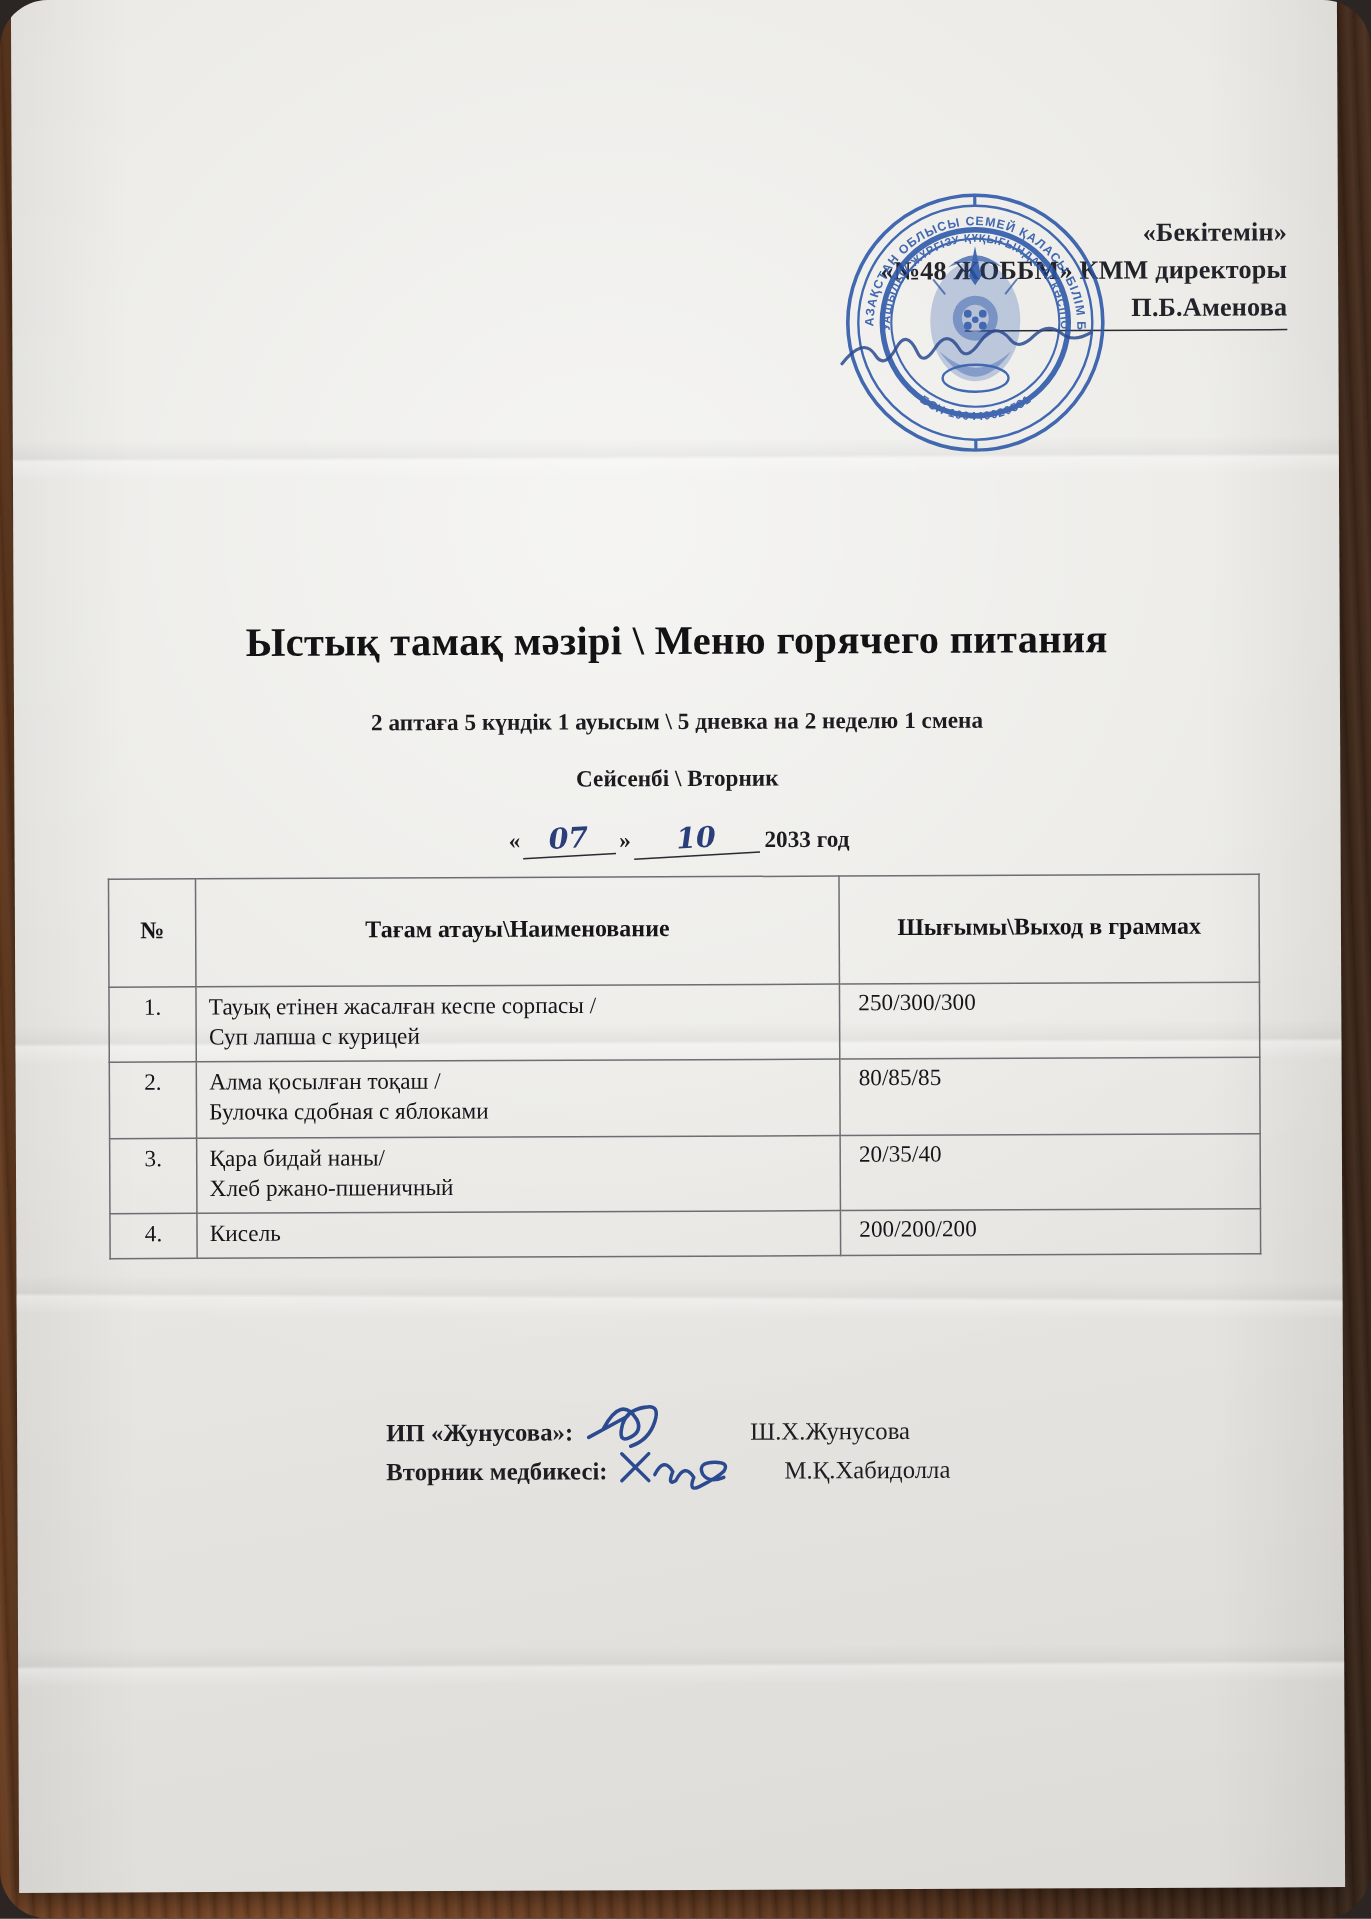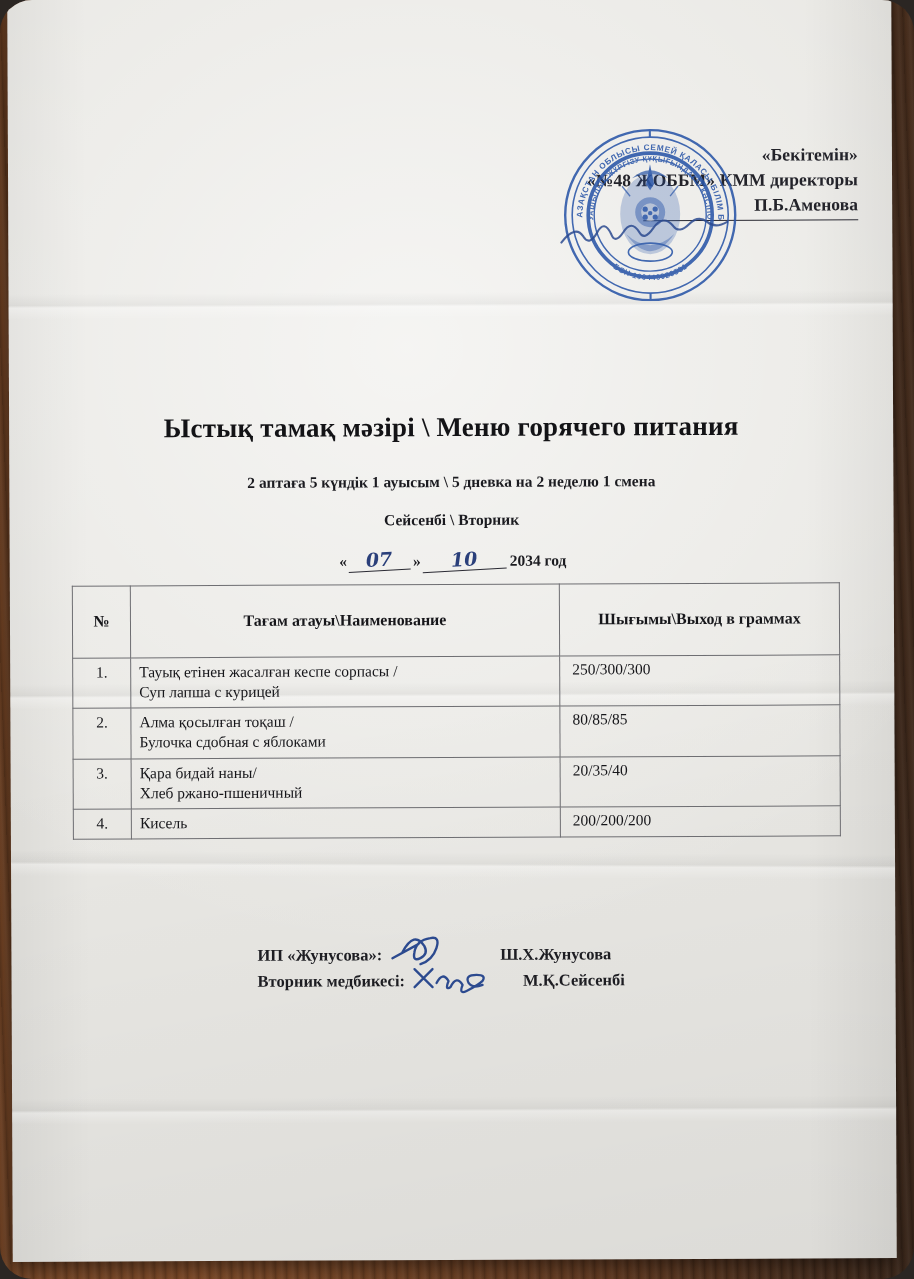--- a/index.html
+++ b/index.html
@@ -232,21 +232,21 @@
     display: inline-block;
     width: 118px;
     height: 1em;
   }
   .footer-sig svg {
     position: absolute;
     left: 6px;
     top: -16px;
     overflow: visible;
   }
-  .footer-name { font-weight: 700; }
+  .footer-name { font-weight: 400; }
 </style>
 </head>
 <body>
 
 <div class="photo">
   <div class="wood-grain"></div>
 
   <div class="sheet">
     <div class="paper-shade"></div>
     <div class="crease c1"></div>
@@ -322,21 +322,21 @@
 
       <div class="doc-title">Ыстық тамақ мәзірі \ Меню горячего питания</div>
       <div class="doc-subtitle">2 аптаға 5 күндік 1 ауысым \ 5 дневка на 2 неделю 1 смена</div>
       <div class="doc-weekday">Сейсенбі \ Вторник</div>
 
       <div class="date-line">
         <span class="q">«</span>
         <span class="blank day">07</span>
         <span class="q">»</span>
         <span class="blank month">10</span>
-        <span class="date-year">2034 год</span>
+        <span class="date-year">2033 год</span>
       </div>
 
       <table class="menu-table">
         <colgroup>
           <col class="col-num">
             <col>
             <col class="col-out">
         </colgroup>
         <thead>
           <tr>
@@ -390,19 +390,19 @@
           </span>
           <span class="footer-name">Ш.Х.Жунусова</span>
         </div>
         <div class="footer-row">
           <span class="footer-label">Вторник медбикесі:</span>
           <span class="footer-sig">
             <svg viewBox="0 0 110 42" width="110" height="42" aria-hidden="true">
               <path d="M4 16 L22 34 M22 16 L4 34 M26 30 q6 -12 12 -2 q-4 10 2 6 q6 -12 12 -2 q-4 10 4 6 q12 -6 16 -10 q4 -6 -6 -6 q-12 0 -8 8 q4 6 14 2" fill="none" stroke="#2c4a8f" stroke-width="2.3" stroke-linecap="round" stroke-linejoin="round"></path>
             </svg>
           </span>
-          <span class="footer-name">М.Қ.Сейсенбі</span>
+          <span class="footer-name">М.Қ.Хабидолла</span>
         </div>
       </div>
 
     </div>
   </div>
 </div>
 
 </body></html>

